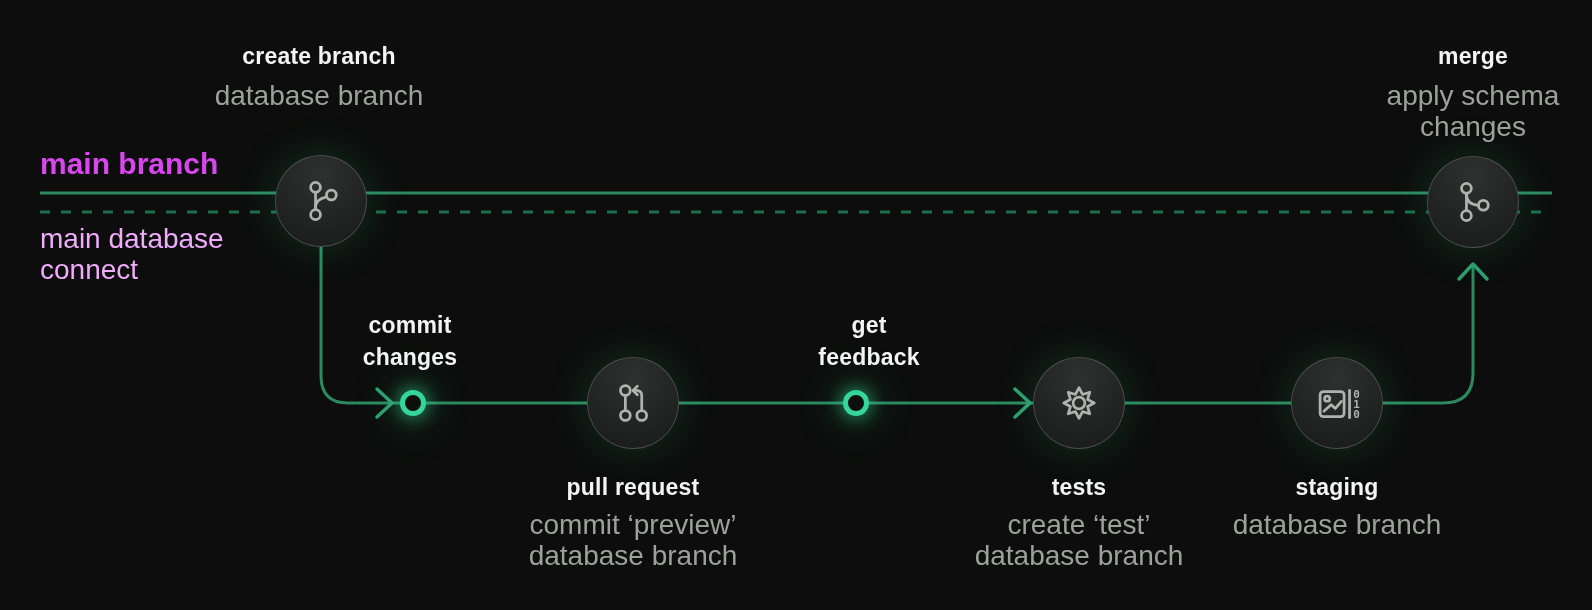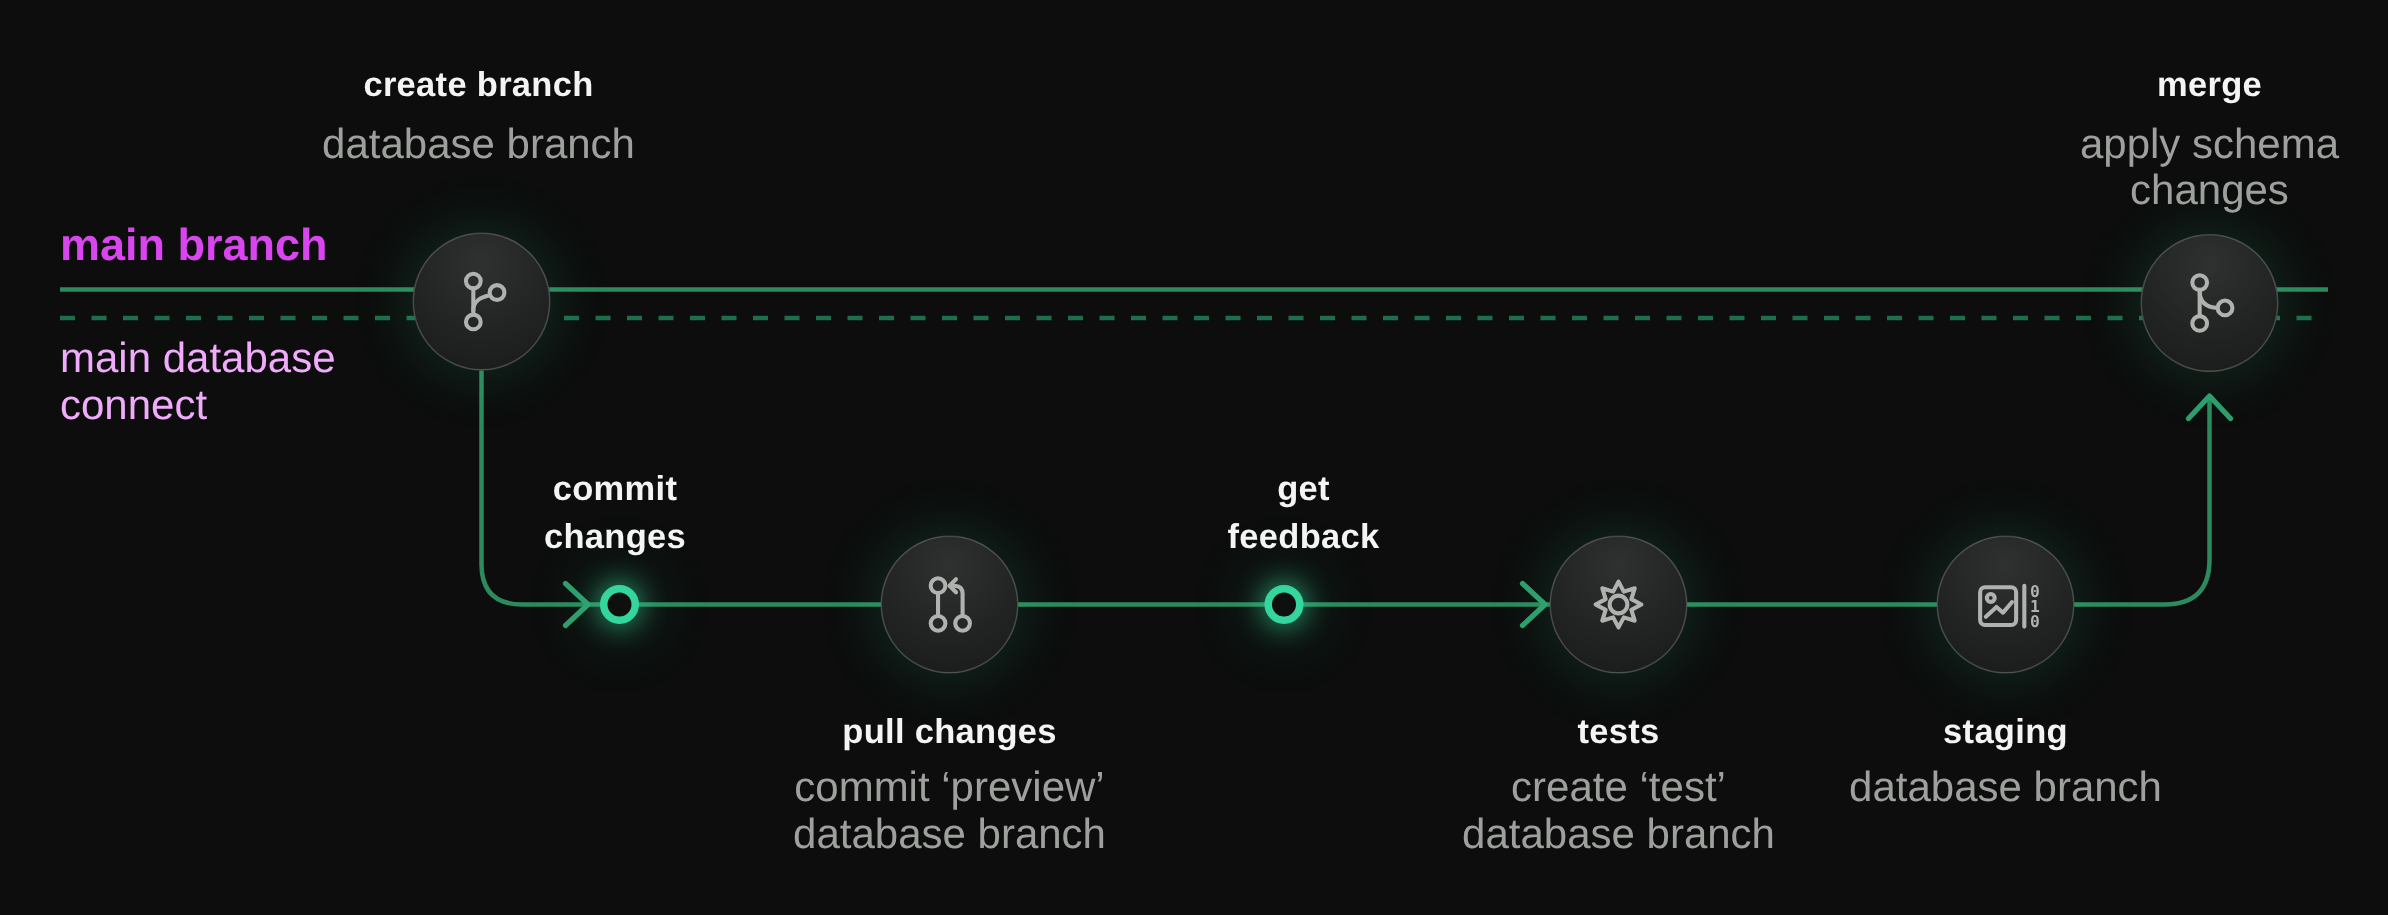--- a/index.html
+++ b/index.html
@@ -88,21 +88,21 @@
   <div class="node" style="left:587px;top:357px;">
     <svg width="48" height="48" viewBox="0 0 44 44">
       <line class="icon-stroke" x1="15" y1="15" x2="15" y2="29"></line>
       <circle class="icon-stroke" cx="15" cy="10.5" r="4.5"></circle>
       <circle class="icon-stroke" cx="15" cy="33.5" r="4.5"></circle>
       <circle class="icon-stroke" cx="30" cy="33.5" r="4.5"></circle>
       <path class="icon-stroke" d="M30 29 L30 15.5 Q30 10.5 25 10.5 L22.5 10.5"></path>
       <path class="icon-stroke" d="M26 6.5 L22 10.5 L26 14.5"></path>
     </svg>
   </div>
-  <div class="title" style="left:633px;top:471px;">pull changes</div>
+  <div class="title" style="left:633px;top:471px;">pull request</div>
   <div class="subtitle" style="left:633px;top:509px;">
     <div>commit ‘preview’</div>
     <div>database branch</div>
   </div>
 
   <div class="milestone" style="left:843px;top:390px;"></div>
   <div class="title" style="left:855px;top:309px;margin-left:14px;">
     <div>get</div>
     <div>feedback</div>
   </div>

